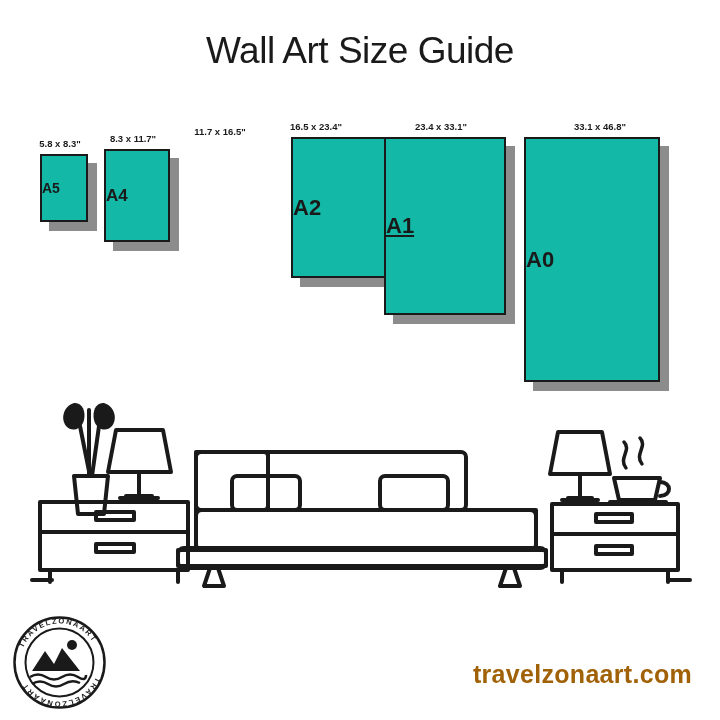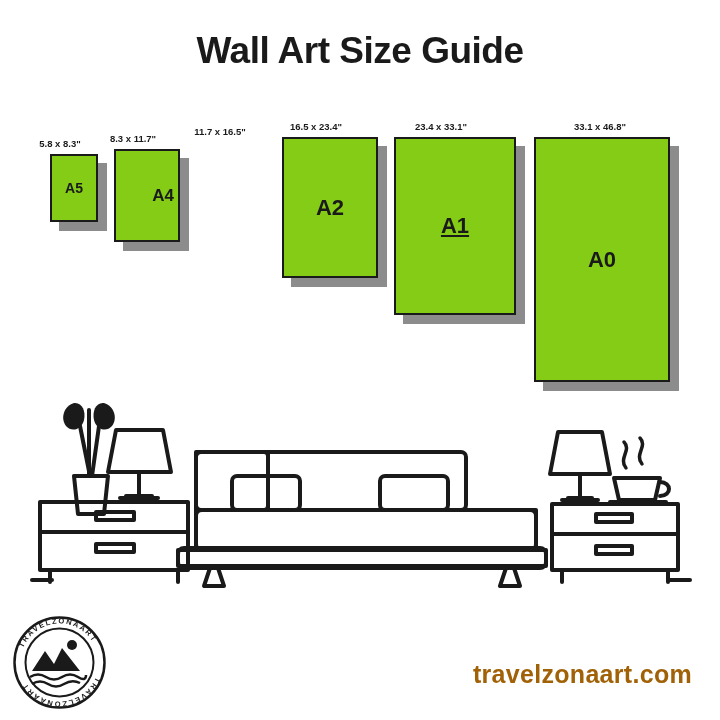--- a/index.html
+++ b/index.html
@@ -22,21 +22,21 @@
   }
 
   
   .title {
     position: absolute;
     top: 30px;
     left: 0;
     width: 720px;
     text-align: center;
     font-size: 37px;
-    font-weight: bold;
+    font-weight: normal;
     letter-spacing: -0.5px;
     color: #1a1a1a;
   }
 
   
   .frames {
     position: absolute;
     left: 0;
     top: 110px;
     width: 720px;
@@ -50,28 +50,28 @@
     left: 0;
     width: 100%;
     text-align: center;
     font-size: 9.5px;
     font-weight: bold;
     color: #1a1a1a;
     white-space: nowrap;
   }
   .frame {
     position: absolute;
-    left: 14px;
-    background: #84cc16;
+    left: 4px;
+    background: #14b8a6;
     border: 2.5px solid #1a1a1a;
     box-sizing: border-box;
     box-shadow: 9px 9px 0 0 #8c8c8c;
     display: flex;
     align-items: center;
-    justify-content: center;
+    justify-content: flex-start;
   }
   .frame-label {
     font-weight: bold;
     color: #1a1a1a;
   }
 
   
   .room {
     position: absolute;
     left: 0;
@@ -107,30 +107,30 @@
 
   <div class="frames" id="frames-row">
       <div class="frame-wrap" style="left: 36px; top: 30px; width: 48px; height: 86px;">
         <div class="dim-label" style="top: -2px;">5.8 x 8.3"</div>
         <div class="frame" style="top: 14px; width: 48px; height: 68px;">
           <span class="frame-label" style="font-size: 14px;">A5</span>
         </div>
       </div>
       <div class="frame-wrap" style="left: 100px; top: 25px; width: 66px; height: 111px;">
         <div class="dim-label" style="top: -2px;">8.3 x 11.7"</div>
-        <div class="frame" style="top: 14px; width: 66px; height: 93px; padding-left: 32px;">
+        <div class="frame" style="top: 14px; width: 66px; height: 93px;">
           <span class="frame-label" style="font-size: 17px;">A4</span>
         </div>
       </div>
       <div class="frame-wrap" style="left: 180px; top: 18px; width: 80px; height: 131px;">
         <div class="dim-label" style="top: -2px;">11.7 x 16.5"</div>
       </div>
       <div class="frame-wrap" style="left: 268px; top: 13px; width: 96px; height: 159px;">
         <div class="dim-label" style="top: -2px;">16.5 x 23.4"</div>
-        <div class="frame" style="top: 14px; width: 96px; height: 141px;">
+        <div class="frame" style="top: 14px; width: 96px; height: 141px; margin-left: 19px;">
           <span class="frame-label" style="font-size: 22px;">A2</span>
         </div>
       </div>
       <div class="frame-wrap" style="left: 380px; top: 13px; width: 122px; height: 196px;">
         <div class="dim-label" style="top: -2px;">23.4 x 33.1"</div>
         <div class="frame" style="top: 14px; width: 122px; height: 178px;">
           <span class="frame-label" style="font-size: 22px; text-decoration: underline;">A1</span>
         </div>
       </div>
       <div class="frame-wrap" style="left: 520px; top: 13px; width: 160px; height: 263px;">

